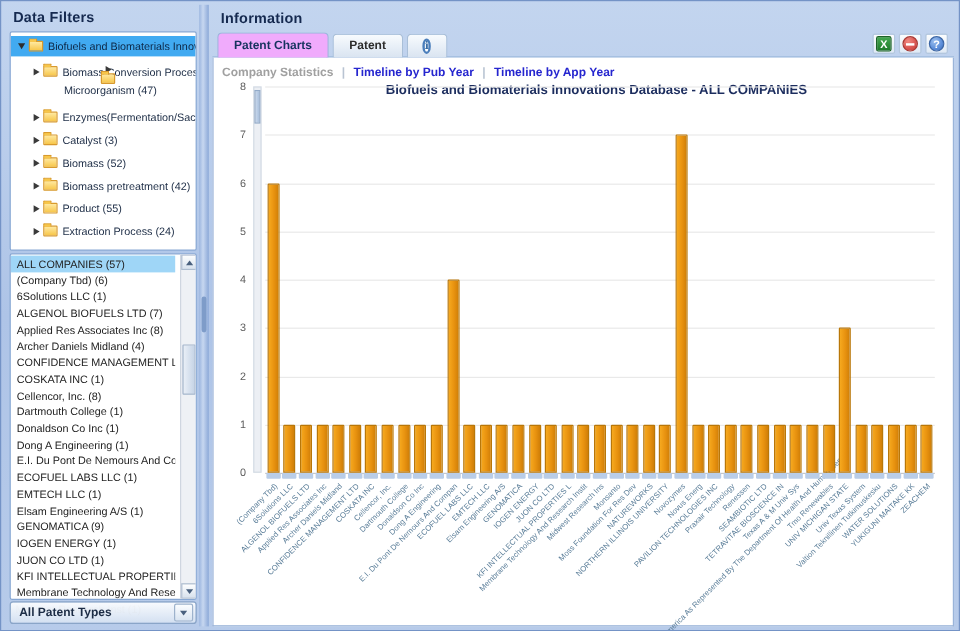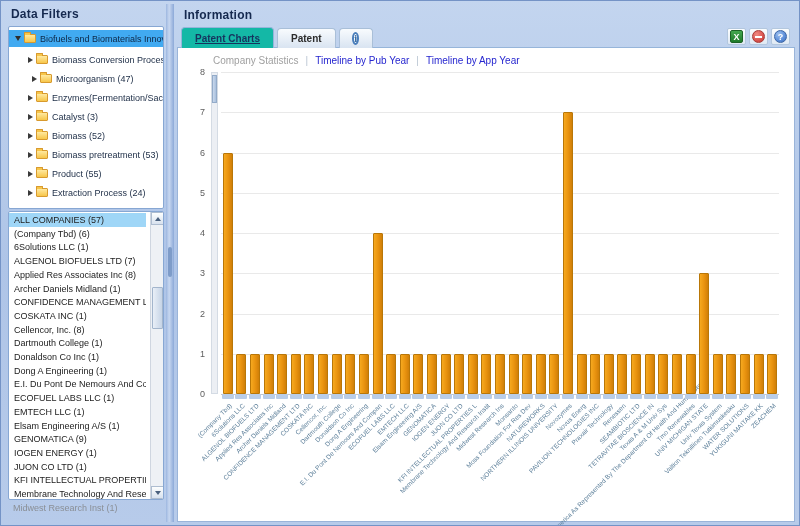--- a/index.html
+++ b/index.html
@@ -68,42 +68,42 @@
   
   #main { position:absolute; left:176px; top:3px; width:618px; height:518px; }
   #main-title { position:absolute; left:7px; top:4px; }
   #main-content { position:absolute; left:0; top:44px; width:100%; height:474px;
     background:#fff; border:1px solid #9ab4d9; border-top:none; }
   #tabstrip-line { position:absolute; left:0; top:43px; width:100%; height:1px; background:#96b5da; }
   #tabs { position:absolute; left:4px; top:23px; height:21px; display:flex; align-items:flex-end; z-index:3; }
   .tab { height:20px; padding:0 13px; margin-right:3px; display:flex; align-items:center;
     font-size:10px; font-weight:bold; border:1px solid #a9bfd8; border-bottom:none;
     border-radius:4px 4px 0 0; background:linear-gradient(180deg,#f8fbfe,#d9e4f1); color:#2c2c2c; cursor:default; }
-  .tab.active { background:#14b8a6; border-color:#96b5da; color:#16335e; height:21px;text-decoration:underline; }
+  .tab.active { background:#f0abfc; border-color:#96b5da; color:#16335e; height:21px; }
   .tab-info { width:34px; justify-content:center; }
   .info-circle { width:13px; height:13px; border-radius:50%; background:#fff;
     border:2px solid #4a7ebb; color:#3a6ea5; font-size:9px; font-weight:bold;
     font-family:"DejaVu Serif", serif; display:flex; align-items:center; justify-content:center; }
 
   #toolbar { position:absolute; right:5px; top:24px; display:flex; gap:3px; z-index:3; }
   .tool-btn { width:19px; height:17px; border:1px solid #b3c7de; border-radius:2px;
     background:linear-gradient(180deg,#fbfdfe,#dfe9f4); display:flex; align-items:center; justify-content:center; }
   .icon-excel { width:13px; height:13px; border-radius:2px; border:1px solid #1c6326;
     background:linear-gradient(180deg,#44a84f,#1f7b2b); color:#fff; font-size:9px; font-weight:bold;
     display:flex; align-items:center; justify-content:center; }
   .icon-remove { width:13px; height:13px; border-radius:50%; border:1px solid #a83a35;
     background:radial-gradient(circle at 35% 30%,#f08a82,#d9534f 60%,#b93b36);
     display:flex; align-items:center; justify-content:center; }
   .icon-remove i { display:block; width:7px; height:2px; background:#fff; }
   .icon-help { width:13px; height:13px; border-radius:50%; border:1px solid #3c66a5;
     background:radial-gradient(circle at 35% 30%,#9cc0ef,#5b8dd9 60%,#3f6db5);
     color:#fff; font-size:9px; font-weight:bold; display:flex; align-items:center; justify-content:center; }
 
-  #links-row { position:absolute; left:8px; top:51px; font-size:10px; font-weight:normal;
-    white-space:nowrap; z-index:2;margin-left:28px; }
+  #links-row { position:absolute; left:8px; top:51px; font-size:10px; font-weight:bold;
+    white-space:nowrap; z-index:2; }
   .link-disabled { color:#a0a0a0; }
   .link { color:#2626cf; cursor:pointer; }
   .link-sep { color:#b9c4d2; margin:0 7px; }
 
   
   #chart { position:absolute; left:0; top:63px; width:610px; height:452px; }
   #chart-title { position:absolute; left:60px; top:2px; width:520px; text-align:center;
     font-size:11px; font-weight:bold; color:#1c2d5e; }
   .ylabel { position:absolute; width:28px; text-align:right; font-size:9px; color:#5d5d5d; }
   #vslider-track { position:absolute; left:34px; top:5px; width:7px; height:322px;
@@ -129,21 +129,21 @@
         <div class="tree-row selected" style="top: 3px; padding-left: 6px;">
           <span class="tri-down"></span>
           <span class="folder"></span>
           <span>Biofuels and Biomaterials Innovation</span>
         </div>
         <div class="tree-row" style="top: 24px; padding-left: 19px;">
           <span class="tri-right"></span>
           <span class="folder"></span>
           <span>Biomass Conversion Process (56)</span>
         </div>
-        <div class="tree-row" style="top: 43px; padding-left: 23px;">
+        <div class="tree-row" style="top: 28px; padding-left: 12px; flex-direction: column;">
           <span class="tri-right"></span>
           <span class="folder"></span>
           <span>Microorganism (47)</span>
         </div>
         <div class="tree-row" style="top: 62px; padding-left: 19px;">
           <span class="tri-right"></span>
           <span class="folder"></span>
           <span>Enzymes(Fermentation/Saccharifi</span>
         </div>
         <div class="tree-row" style="top: 81px; padding-left: 19px;">
@@ -152,21 +152,21 @@
           <span>Catalyst  (3)</span>
         </div>
         <div class="tree-row" style="top: 100px; padding-left: 19px;">
           <span class="tri-right"></span>
           <span class="folder"></span>
           <span>Biomass (52)</span>
         </div>
         <div class="tree-row" style="top: 119px; padding-left: 19px;">
           <span class="tri-right"></span>
           <span class="folder"></span>
-          <span>Biomass pretreatment (53)</span>
+          <span>Biomass pretreatment (42)</span>
         </div>
         <div class="tree-row" style="top: 138px; padding-left: 19px;">
           <span class="tri-right"></span>
           <span class="folder"></span>
           <span>Product (55)</span>
         </div>
         <div class="tree-row" style="top: 157px; padding-left: 19px;">
           <span class="tri-right"></span>
           <span class="folder"></span>
           <span>Extraction Process (24)</span>
@@ -174,21 +174,21 @@
       </div>
   </div>
 
   <div id="company-panel">
     <div id="company-rows">
         <div class="list-row selected" style="top: 1px;">ALL COMPANIES (57)</div>
         <div class="list-row" style="top: 14.7px;">(Company Tbd) (6)</div>
         <div class="list-row" style="top: 28.4px;">6Solutions LLC (1)</div>
         <div class="list-row" style="top: 42.1px;">ALGENOL BIOFUELS LTD (7)</div>
         <div class="list-row" style="top: 55.8px;">Applied Res Associates Inc (8)</div>
-        <div class="list-row" style="top: 69.5px;">Archer Daniels Midland (1)</div>
+        <div class="list-row" style="top: 69.5px;">Archer Daniels Midland (4)</div>
         <div class="list-row" style="top: 83.2px;">CONFIDENCE MANAGEMENT LTD (1)</div>
         <div class="list-row" style="top: 96.9px;">COSKATA INC (1)</div>
         <div class="list-row" style="top: 110.6px;">Cellencor, Inc. (8)</div>
         <div class="list-row" style="top: 124.3px;">Dartmouth College (1)</div>
         <div class="list-row" style="top: 138px;">Donaldson Co Inc (1)</div>
         <div class="list-row" style="top: 151.7px;">Dong A Engineering (1)</div>
         <div class="list-row" style="top: 165.4px;">E.I. Du Pont De Nemours And Compar</div>
         <div class="list-row" style="top: 179.1px;">ECOFUEL LABS LLC (1)</div>
         <div class="list-row" style="top: 192.8px;">EMTECH LLC (1)</div>
         <div class="list-row" style="top: 206.5px;">Elsam Engineering A/S  (1)</div>
@@ -204,20 +204,26 @@
       </div>
       <div class="sb-thumb"></div>
       <div class="sb-btn sb-down">
         <span class="sb-arrow-down"></span>
       </div>
     </div>
   </div>
 
   <div class="ghost-row">Midwest Research Inst (1)</div>
 
+  <div id="patent-type-dropdown">
+    <span id="patent-type-value">All Patent Types</span>
+    <span id="patent-type-button">
+      <span class="sb-arrow-down"></span>
+    </span>
+  </div>
 </div>
 
 <div id="splitter">
   <div id="splitter-grip"></div>
 </div>
 
 <div id="main">
   <div id="main-title" class="panel-title">Information</div>
 
   <div id="toolbar">
@@ -242,20 +248,21 @@
       <div class="tab tab-info">
       <span class="info-circle">i</span>
     </div>
   </div>
 
   <div id="main-content"></div>
 
   <div id="links-row"><span class="link-disabled">Company Statistics</span><span class="link-sep">|</span><span class="link">Timeline by Pub Year</span><span class="link-sep">|</span><span class="link">Timeline by App Year</span></div>
 
   <div id="chart">
+    <div id="chart-title">Biofuels and Biomaterials Innovations Database - ALL COMPANIES</div>
     <div id="vslider-track">
       <div id="vslider-thumb"></div>
     </div>
     <div id="plot"></div>
   <div class="ylabel" style="top: 322px; left: 0px;">0</div>
       <div class="ylabel" style="top: 281.75px; left: 0px;">1</div>
       <div class="gridline" style="left: 44px; width: 558px; top: 286.75px;"></div>
       <div class="ylabel" style="top: 241.5px; left: 0px;">2</div>
       <div class="gridline" style="left: 44px; width: 558px; top: 246.5px;"></div>
       <div class="ylabel" style="top: 201.25px; left: 0px;">3</div>

